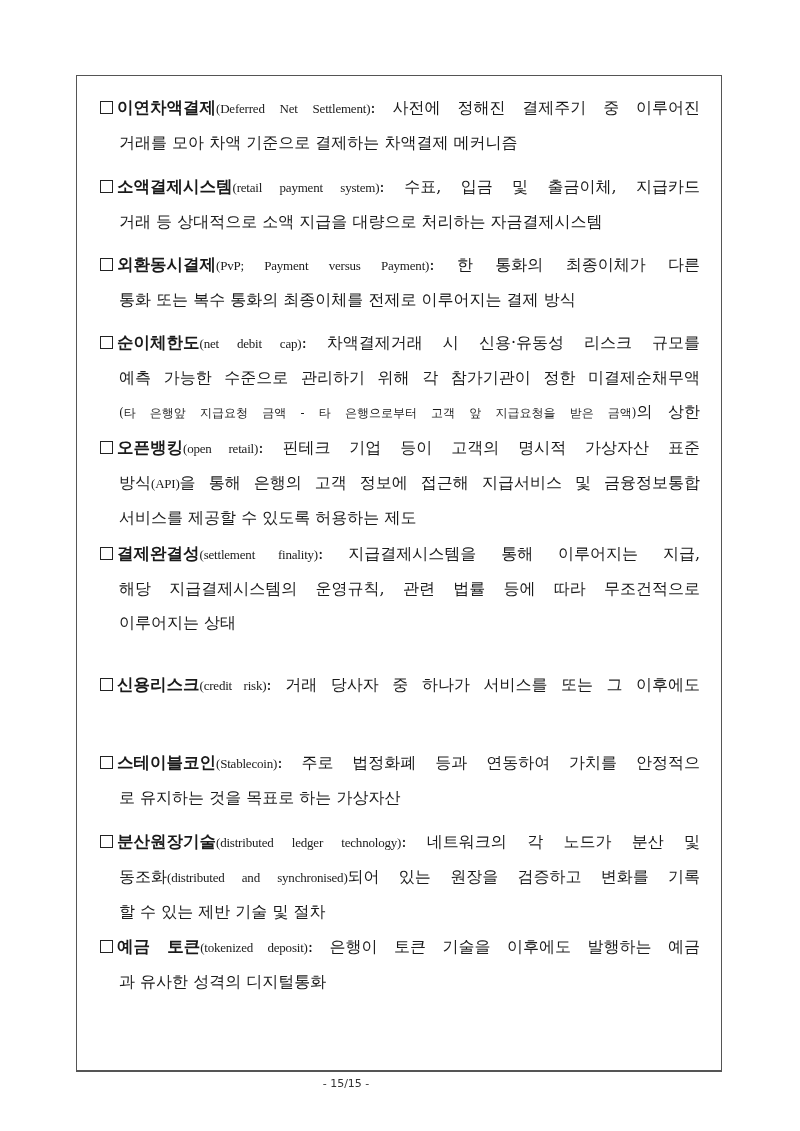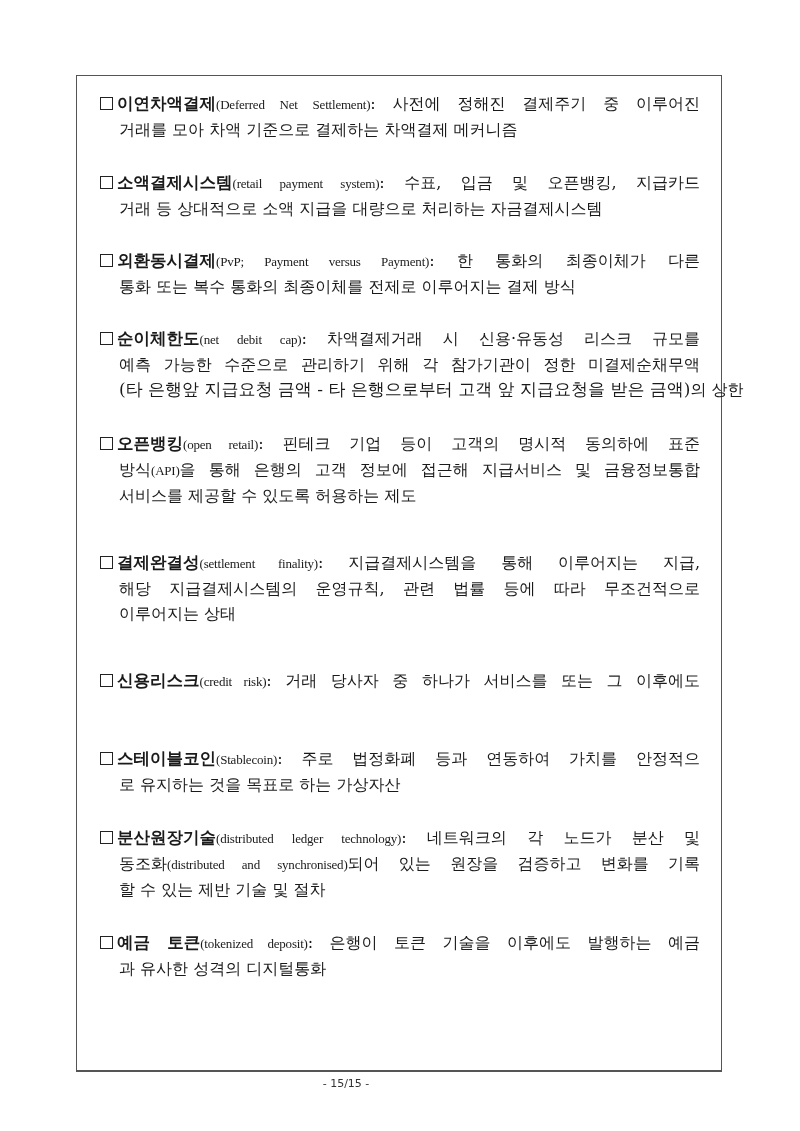--- a/index.html
+++ b/index.html
@@ -1,64 +1,64 @@
 <!DOCTYPE html>
 <html><head>
 <meta charset="utf-8">
 <style>
   html, body { margin: 0; padding: 0; background: #ffffff; }
   body { width: 800px; height: 1131px; position: relative; overflow: hidden;
          font-family: "DejaVu Serif", "Liberation Serif", serif; color: #1a1a1a; }
   .frame { position: absolute; left: 76px; top: 75px; width: 646px; height: 997px;
            border: 1px solid #555; border-bottom: 2px solid #555; box-sizing: border-box; }
-  .entry { position: absolute; left: 100px; width: 600px; font-size: 16px; line-height: 25px; }
+  .entry { position: absolute; left: 100px; width: 600px; font-size: 16px; line-height: 34px; }
   .entry .line { display: block; white-space: nowrap; text-align: justify; text-align-last: justify; }
   .entry .line.last { text-align-last: left; }
   .entry .indent { padding-left: 19px; }
   .box { display: inline-block; width: 13px; height: 13px; border: 1px solid #222;
          vertical-align: -1px; margin-right: 4px; box-sizing: border-box; }
   .term { font-weight: bold; font-size: 16.5px; }
   .en { font-family: "Liberation Serif", serif; font-size: 13px; letter-spacing: -0.2px; }
-  .small { font-size: 17px; }
+  .small { font-size: 12px; }
   .pagenum { position: absolute; left: 0; width: 692px; top: 1077px; text-align: center;
              font-family: "DejaVu Sans", sans-serif; font-size: 11px; color: #333; }
 </style>
 </head>
 <body>
 
 <div class="frame"></div>
 
 <div class="entry" style="top:91px">
   <span class="line"><span class="box"></span><span class="term">이연차액결제</span><span class="en">(Deferred Net Settlement)</span><span>: 사전에 정해진 결제주기 중 이루어진</span></span>
   <span class="line indent last">거래를 모아 차액 기준으로 결제하는 차액결제 메커니즘</span>
 </div>
 
 <div class="entry" style="top:170px">
-  <span class="line"><span class="box"></span><span class="term">소액결제시스템</span><span class="en">(retail payment system)</span><span>: 수표, 입금 및 오픈뱅킹, 지급카드</span></span>
+  <span class="line"><span class="box"></span><span class="term">소액결제시스템</span><span class="en">(retail payment system)</span><span>: 수표, 입금 및 출금이체, 지급카드</span></span>
   <span class="line indent last">거래 등 상대적으로 소액 지급을 대량으로 처리하는 자금결제시스템</span>
 </div>
 
 <div class="entry" style="top:248px">
   <span class="line"><span class="box"></span><span class="term">외환동시결제</span><span class="en">(PvP; Payment versus Payment)</span><span>: 한 통화의 최종이체가 다른</span></span>
   <span class="line indent last">통화 또는 복수 통화의 최종이체를 전제로 이루어지는 결제 방식</span>
 </div>
 
 <div class="entry" style="top:326px">
   <span class="line"><span class="box"></span><span class="term">순이체한도</span><span class="en">(net debit cap)</span><span>: 차액결제거래 시 신용·유동성 리스크 규모를</span></span>
   <span class="line indent">예측 가능한 수준으로 관리하기 위해 각 참가기관이 정한 미결제순채무액</span>
   <span class="line indent"><span class="small">(타 은행앞 지급요청 금액 - 타 은행으로부터 고객 앞 지급요청을 받은 금액)</span><span>의 상한</span></span>
 </div>
 
 <div class="entry" style="top:431px">
-  <span class="line"><span class="box"></span><span class="term">오픈뱅킹</span><span class="en">(open retail)</span><span>: 핀테크 기업 등이 고객의 명시적 동의하에 표준</span></span>
+  <span class="line"><span class="box"></span><span class="term">오픈뱅킹</span><span class="en">(open retail)</span><span>: 핀테크 기업 등이 고객의 명시적 가상자산 표준</span></span>
   <span class="line indent"><span>방식</span><span class="en">(API)</span><span>을 통해 은행의 고객 정보에 접근해 지급서비스 및 금융정보통합</span></span>
   <span class="line indent last">서비스를 제공할 수 있도록 허용하는 제도</span>
 </div>
 
-<div class="entry" style="top:550px">
+<div class="entry" style="top:537px">
   <span class="line"><span class="box"></span><span class="term">결제완결성</span><span class="en">(settlement finality)</span><span>: 지급결제시스템을 통해 이루어지는 지급,</span></span>
   <span class="line indent">해당 지급결제시스템의 운영규칙, 관련 법률 등에 따라 무조건적으로</span>
   <span class="line indent last">이루어지는 상태</span>
 </div>
 
 <div class="entry" style="top:668px">
   <span class="line"><span class="box"></span><span class="term">신용리스크</span><span class="en">(credit risk)</span><span>: 거래 당사자 중 하나가 서비스를 또는 그 이후에도</span></span>
 </div>
 
 <div class="entry" style="top:746px">

